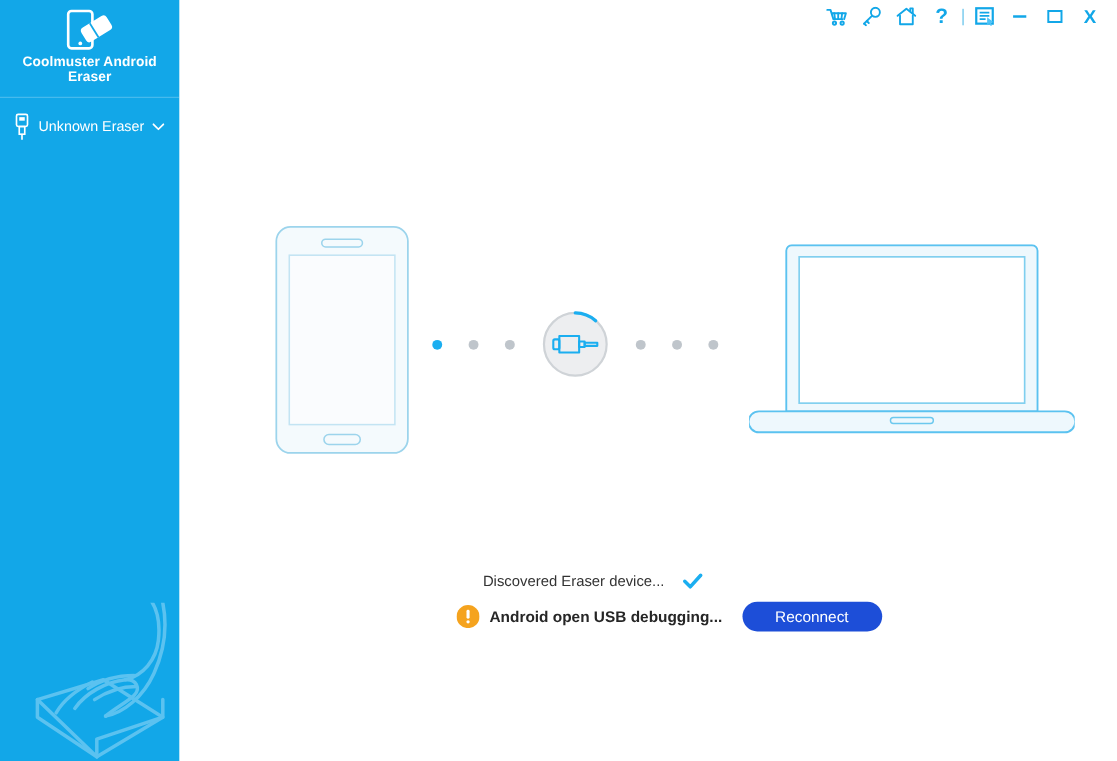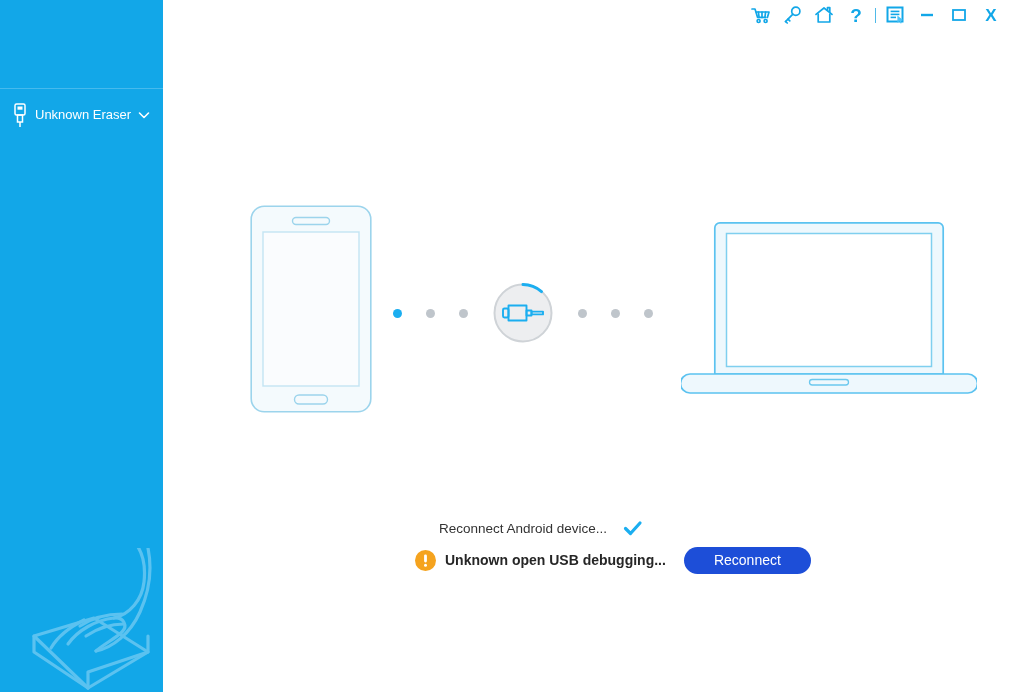--- a/index.html
+++ b/index.html
@@ -173,20 +173,33 @@
     padding: 0;
   }
 </style>
 </head>
 <body>
 
 <div id="app">
 
   <div id="sidebar">
 
+    <div id="brand">
+      <div id="brand-logo">
+        <svg width="46" height="40" viewBox="0 0 46 40">
+          <rect x="3" y="3" width="22" height="34" rx="3" ry="3" fill="none" stroke="#ffffff" stroke-width="2.4"></rect>
+          <circle cx="14" cy="32.5" r="1.7" fill="#ffffff"></circle>
+          <g transform="rotate(-32 28 19)">
+            <rect x="15" y="12" width="27" height="15" rx="3.5" ry="3.5" fill="#ffffff"></rect>
+            <line x1="26" y1="12" x2="26" y2="27" stroke="#12A7E8" stroke-width="1.6"></line>
+          </g>
+        </svg>
+      </div>
+      <div id="brand-name">Coolmuster Android Eraser</div>
+    </div>
 
     <div id="device-row">
       <span class="usb-ic">
         <svg width="16" height="26" viewBox="0 0 16 26">
           <rect x="3" y="2" width="10" height="11" rx="1.5" fill="none" stroke="#ffffff" stroke-width="1.5"></rect>
           <rect x="5.5" y="4.5" width="5" height="3.2" fill="#ffffff"></rect>
           <rect x="5.5" y="13" width="5" height="7" fill="none" stroke="#ffffff" stroke-width="1.5"></rect>
           <line x1="8" y1="20" x2="8" y2="25" stroke="#ffffff" stroke-width="1.5"></line>
         </svg>
       </span>
@@ -330,34 +343,34 @@
       <span class="dot-gap"></span>
       <span class="dot"></span>
       <span class="dot-gap"></span>
       <span class="dot"></span>
     </div>
   </div>
 
   <div id="status">
 
     <div id="status-line1">
-      <span class="txt">Reconnect Android device...</span>
+      <span class="txt">Discovered Eraser device...</span>
       <span id="check-icon">
         <svg width="20" height="16" viewBox="0 0 20 16">
           <polyline points="2.5,8.5 7.5,13.5 17,3" fill="none" stroke="#1BAEF0" stroke-width="3.2" stroke-linecap="round" stroke-linejoin="round"></polyline>
         </svg>
       </span>
     </div>
 
     <div id="status-line2">
       <span id="warn-icon">
         <svg width="21" height="21" viewBox="0 0 21 21">
           <circle cx="10.5" cy="10.5" r="10.5" fill="#F5A31E"></circle>
           <rect x="9.1" y="4.4" width="2.8" height="8" rx="1.3" fill="#ffffff"></rect>
           <circle cx="10.5" cy="15.3" r="1.5" fill="#ffffff"></circle>
         </svg>
       </span>
-      <span class="txt">Unknown open USB debugging...</span>
+      <span class="txt">Android open USB debugging...</span>
       <button id="reconnect-btn">Reconnect</button>
     </div>
   </div>
 
 </div>
 
 </body></html>

